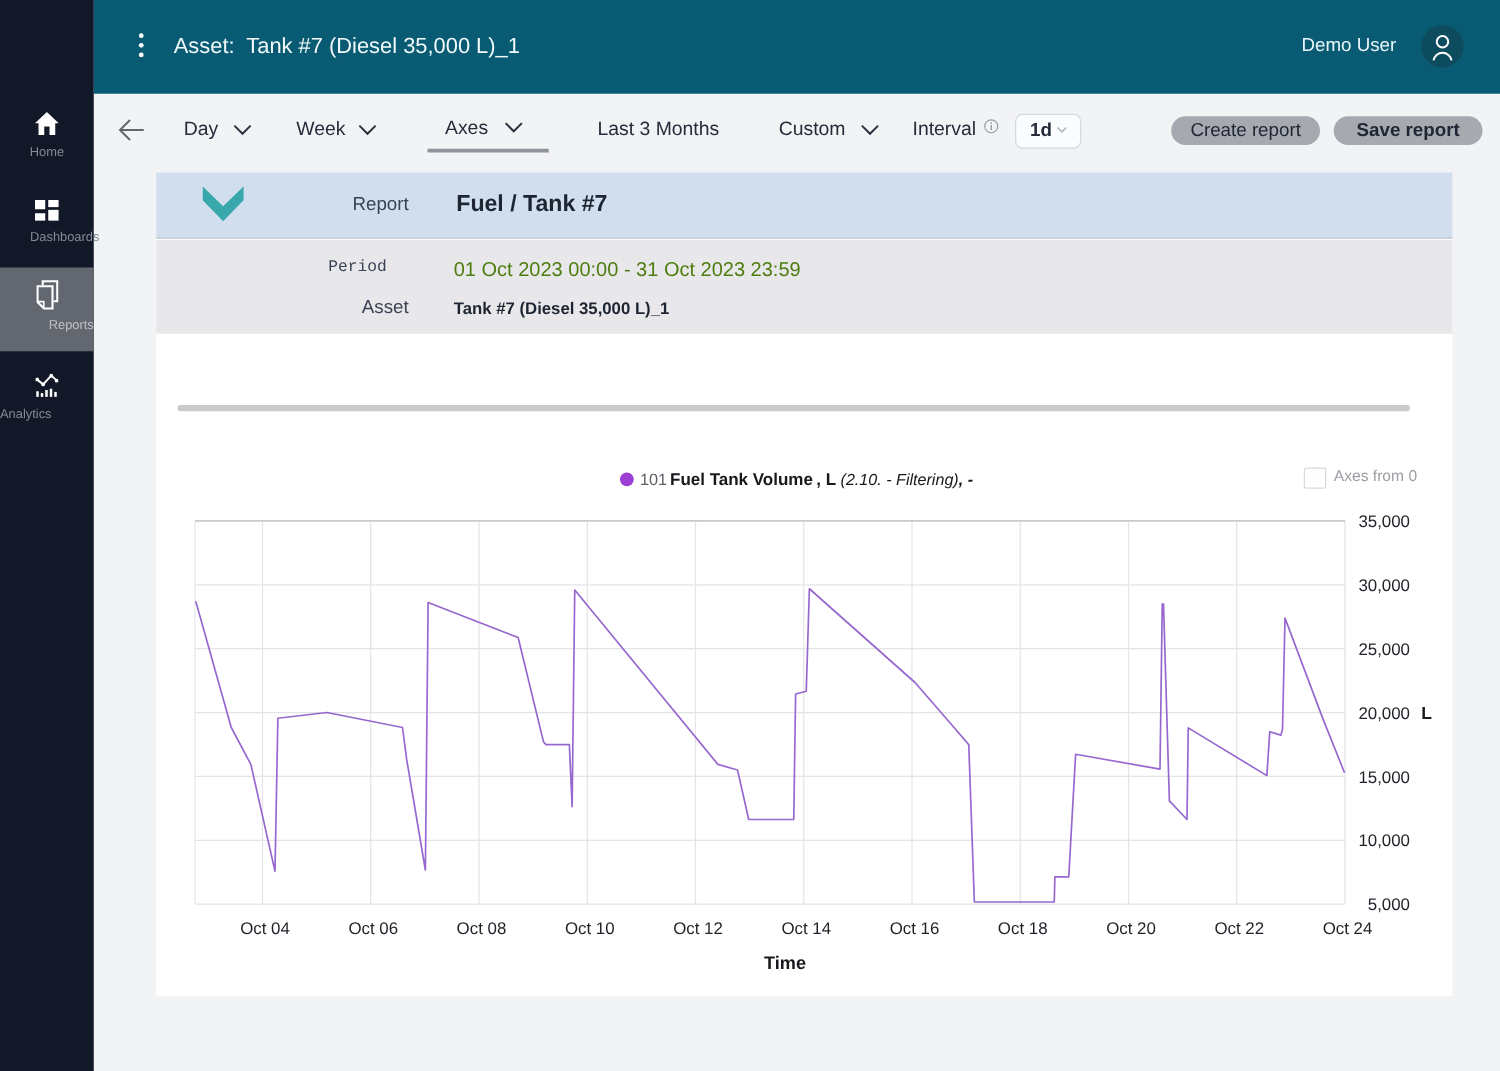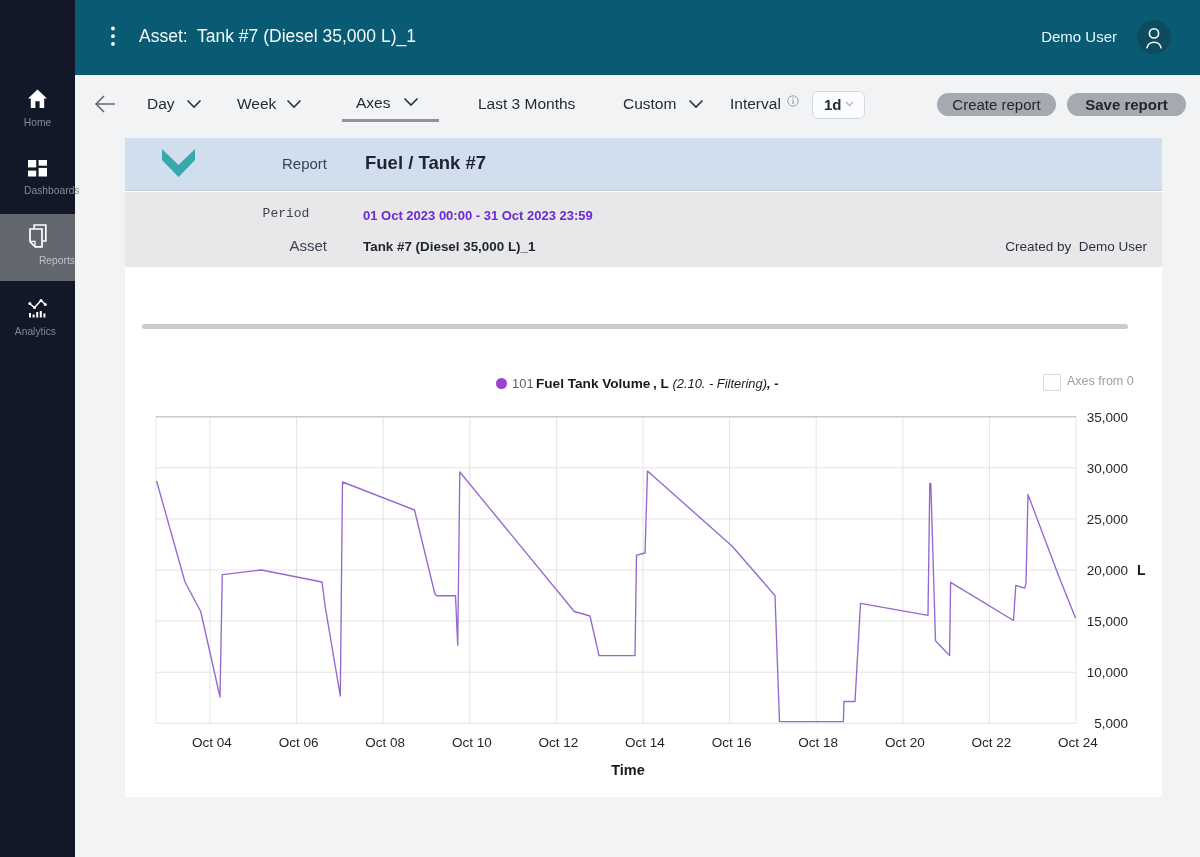--- a/index.html
+++ b/index.html
@@ -55,21 +55,21 @@
     <circle cx="1.8" cy="6.5" r="1.5" fill="#ffffff"></circle>
     <circle cx="6.5" cy="10.5" r="1.5" fill="#ffffff"></circle>
     <circle cx="13" cy="3.5" r="1.5" fill="#ffffff"></circle>
     <circle cx="17.3" cy="7.5" r="1.5" fill="#ffffff"></circle>
     <rect x="1" y="16" width="2" height="4.5" fill="#ffffff"></rect>
     <rect x="4.6" y="17.5" width="2" height="3" fill="#ffffff"></rect>
     <rect x="8.2" y="15" width="2" height="5.5" fill="#ffffff"></rect>
     <rect x="11.8" y="14" width="2" height="6.5" fill="#ffffff"></rect>
     <rect x="15.4" y="16.5" width="2" height="4" fill="#ffffff"></rect>
   </svg>
-  <div class="abs navlabel" style="left:0;top:326px;width:56px;text-align:right;">Analytics</div>
+  <div class="abs navlabel" style="left:0;top:326px;width:56px;text-align:left;">Analytics</div>
 </div>
 
 <div id="toolbar">
   <svg class="abs" style="left:94px;top:95px;" width="22" height="18" viewBox="0 0 22 18">
     <path d="M10 1 L2 9 L10 17 M2 9 L21 9" fill="none" stroke="#63676c" stroke-width="1.6"></path>
   </svg>
   <div class="abs" style="left:147px;top:95px;font-size:15.5px;color:#242b3a;">Day</div>
   <svg class="abs" style="left:186px;top:99px;" width="16" height="10" viewBox="0 0 16 10">
       <path d="M1.5 1.5 L8 8 L14.5 1.5" fill="none" stroke="#2a3240" stroke-width="1.6"></path>
     </svg>
@@ -106,24 +106,23 @@
 
   <div class="abs" style="left:0;top:0;width:1037px;height:53px;background:#d0deed;border-bottom:1px solid #c3cad4;"></div>
   <svg class="abs" style="left:37px;top:11px;" width="33" height="28" viewBox="0 0 33 28">
     <path d="M0 0 L16.5 16 L33 0 L33 11 L16.5 28 L0 11 Z" fill="#38a8ad"></path>
   </svg>
   <div class="abs" style="left:120px;top:17px;width:82px;font-size:15px;color:#3a4354;text-align:right;">Report</div>
   <div class="abs" style="left:240px;top:14px;font-size:18.5px;font-weight:bold;color:#1d2533;">Fuel / Tank #7</div>
 
   <div class="abs" style="left:0;top:54px;width:1037px;height:75px;background:#e8e8ea;"></div>
   <div class="abs" style="left:120px;top:68px;width:82px;font-size:13px;color:#3a4354;text-align:center;font-family:Liberation Mono, monospace;">Period</div>
-  <div class="abs" style="left:238px;top:70px;font-size:13px;font-weight:bold;color:#6d28d9;">01 Oct 2023 00:00 - 31 Oct 2023 23:59</div>
+  <div class="abs" style="left:238px;top:70px;font-size:16px;font-weight:normal;color:#4d7c0f;">01 Oct 2023 00:00 - 31 Oct 2023 23:59</div>
   <div class="abs" style="left:120px;top:99px;width:82px;font-size:15px;color:#3a4354;text-align:right;">Asset</div>
   <div class="abs" style="left:238px;top:101px;font-size:13.4px;font-weight:bold;color:#1d2533;">Tank #7 (Diesel 35,000 L)_1</div>
-  <div class="abs" style="left:700px;top:101px;width:322px;font-size:13.5px;color:#2a3142;text-align:right;">Created by&nbsp; Demo User</div>
 
   <div class="abs" style="left:17px;top:185.5px;width:986px;height:5px;border-radius:2.5px;background:#cbcbcf;"></div>
 
   <div class="abs" style="left:371px;top:240px;width:11px;height:11px;border-radius:50%;background:#9d3fd4;"></div>
   <div class="abs" style="left:387px;top:238px;font-size:13px;color:#5c5f66;">101</div>
   <div class="abs" style="left:411px;top:238px;font-size:13.6px;font-weight:bold;color:#17191d;white-space:nowrap;">Fuel Tank Volume , L <span style="font-weight:normal;font-style:italic;font-size:12.9px;">(2.10. - Filtering)</span><span style="font-style:italic;font-size:12.9px;">, -</span></div>
   <div class="abs" style="left:918px;top:235.5px;width:17.5px;height:17px;border:1px solid #d9dadc;border-radius:2px;background:#fefefe;"></div>
   <div class="abs" style="left:942px;top:236px;font-size:12.5px;color:#9b9ea3;">Axes from 0</div>
 
   <svg class="abs" id="chart" style="left:0;top:0;" width="1037" height="659" viewBox="0 0 1037 659">

